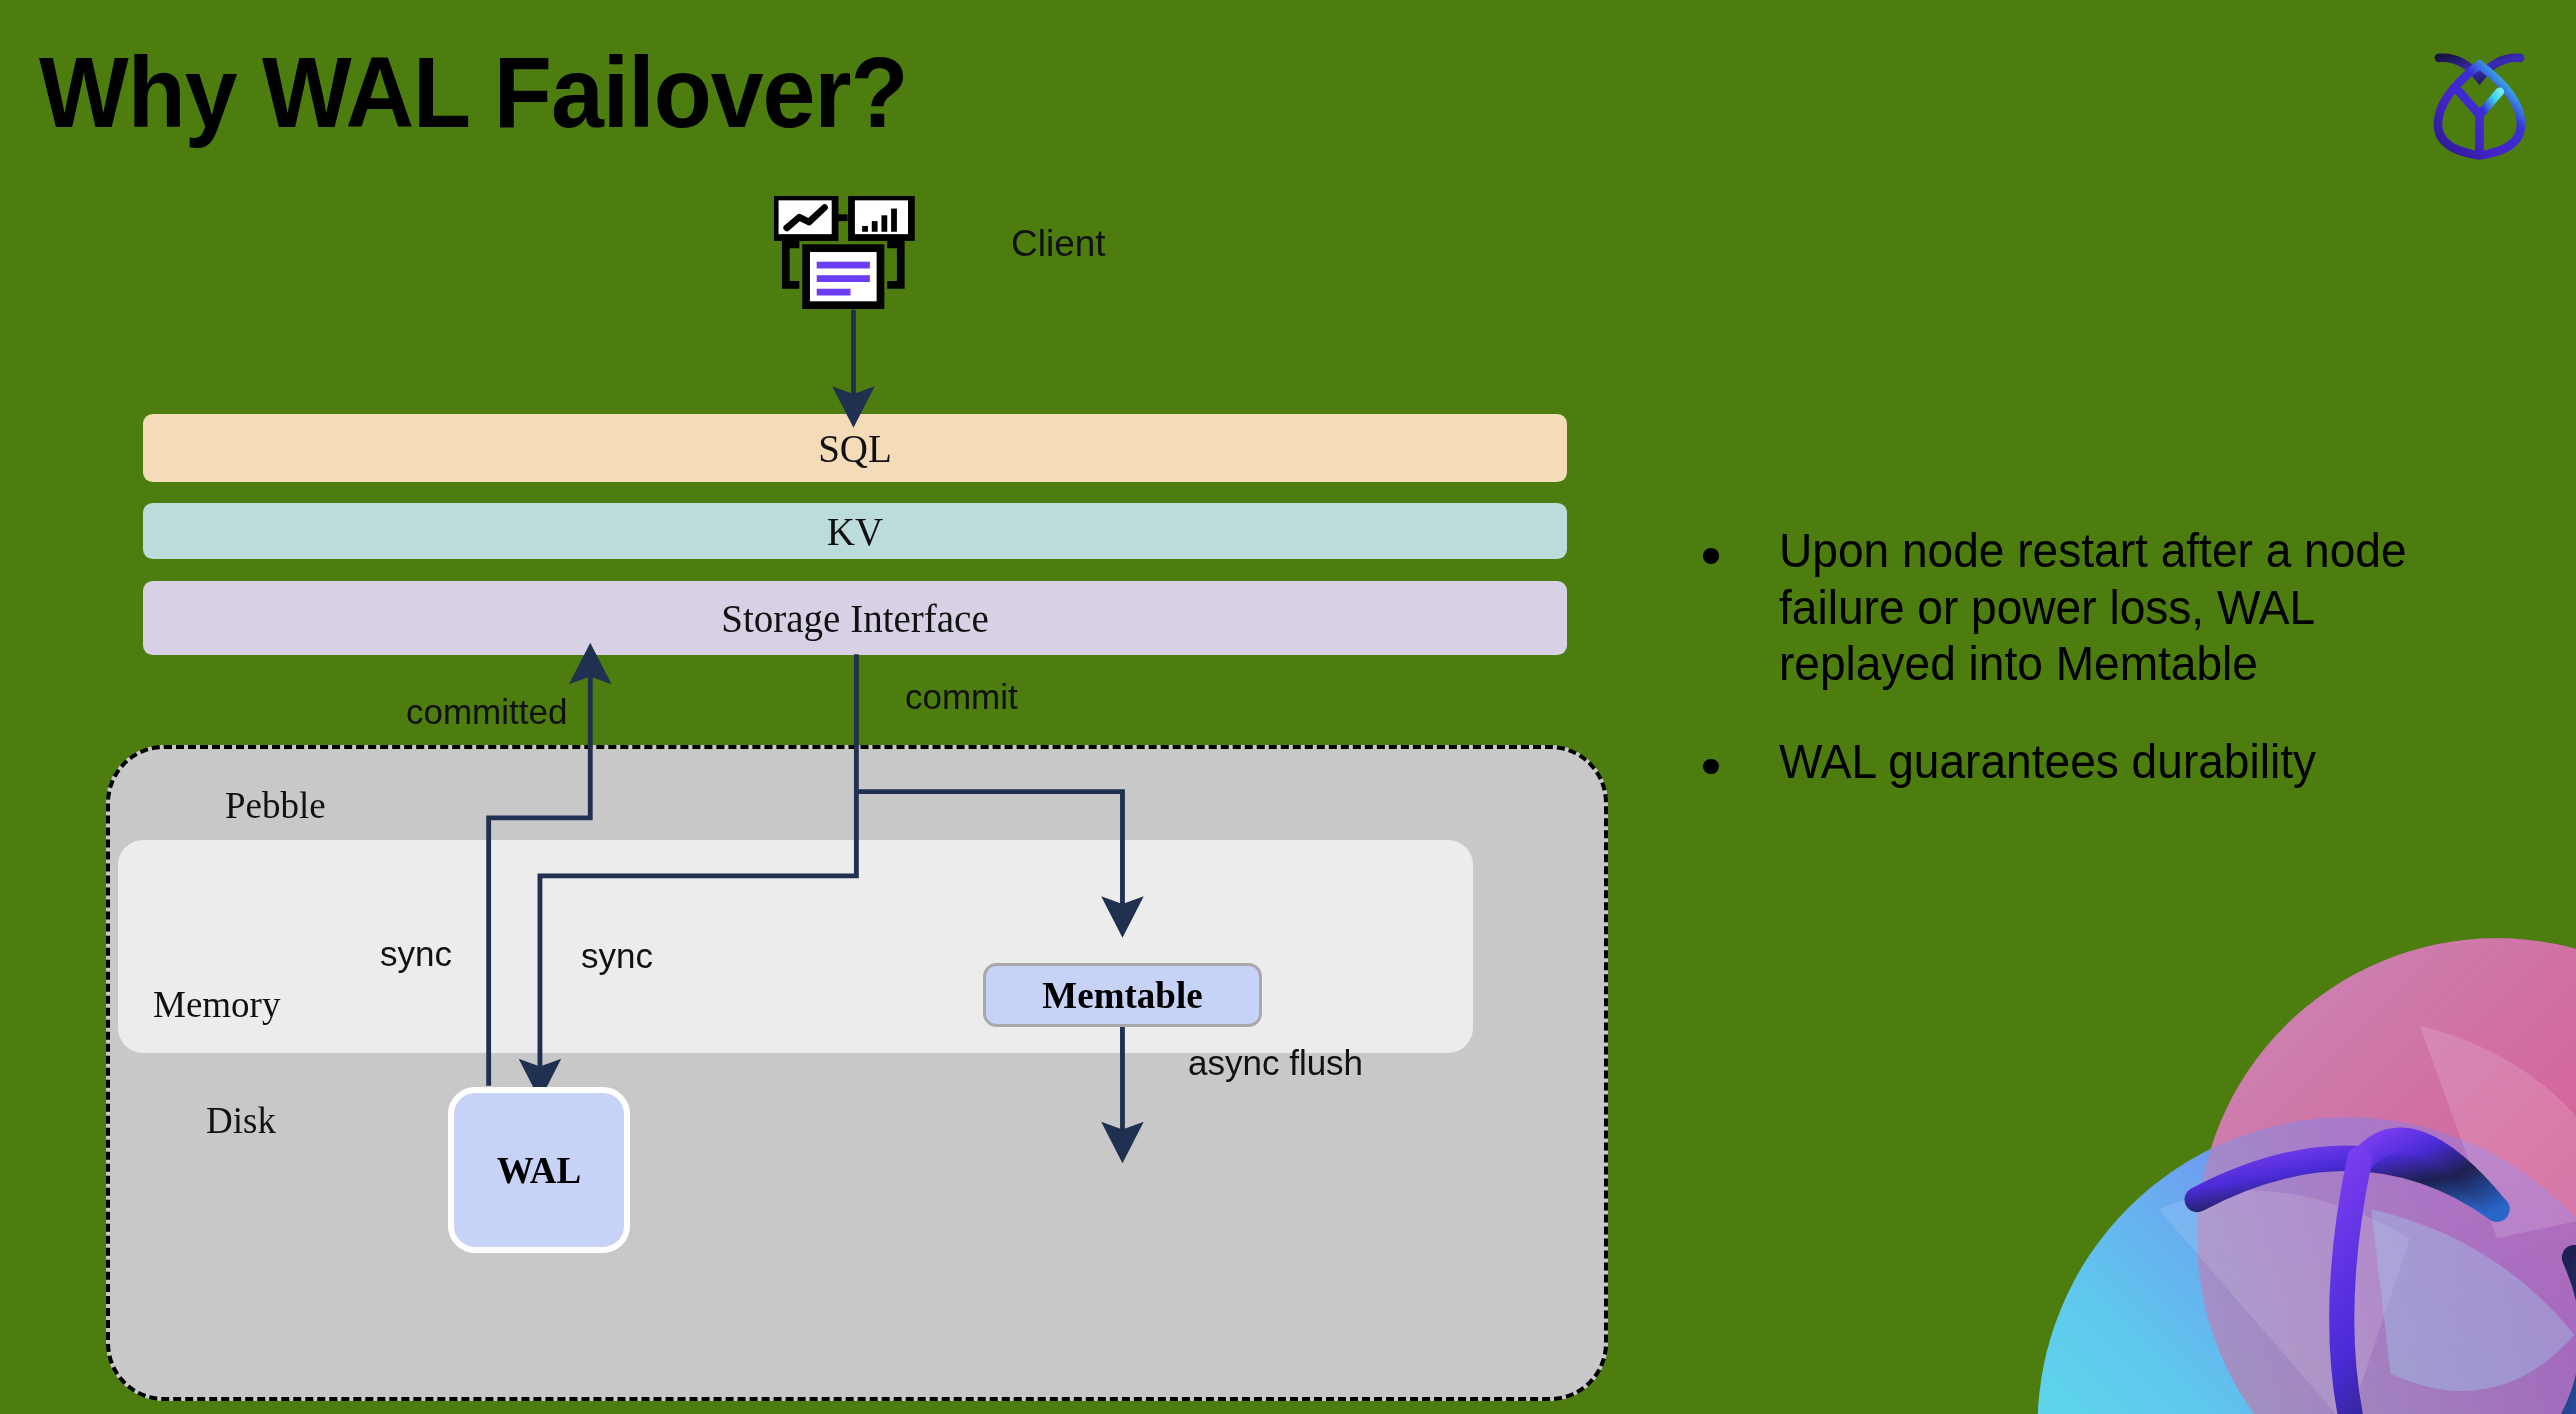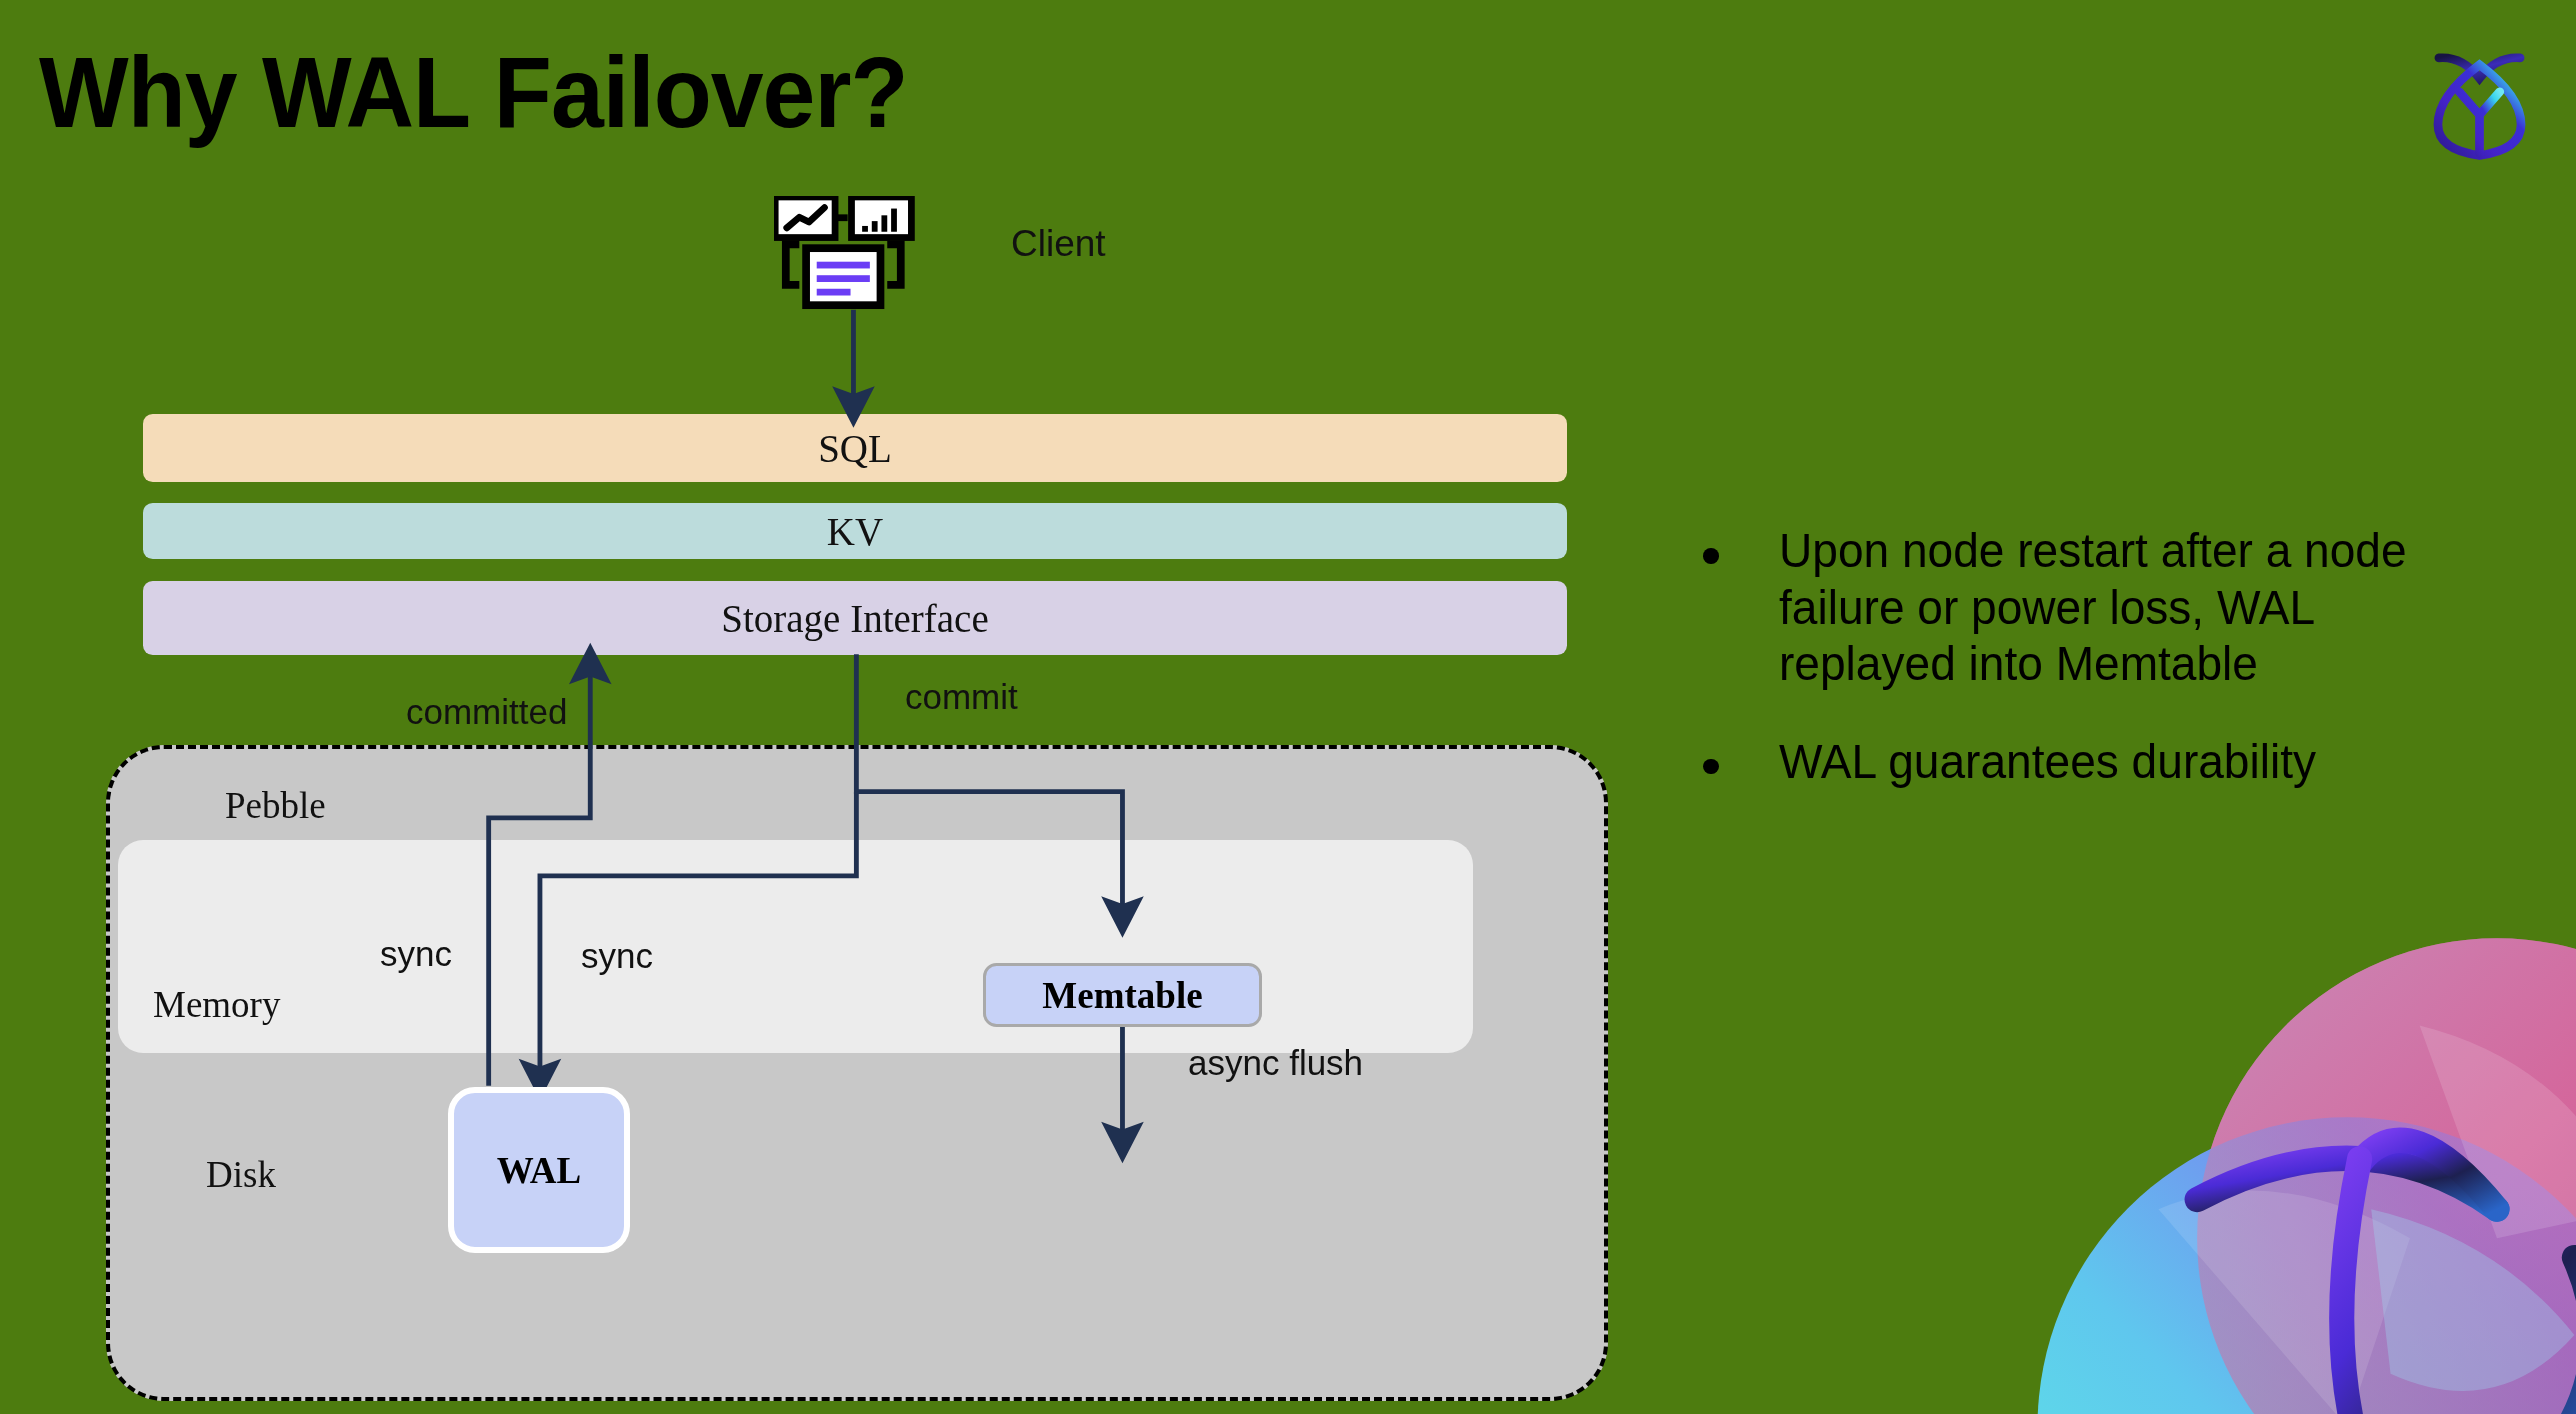--- a/index.html
+++ b/index.html
@@ -32,21 +32,21 @@
 
   
   #pebble-box{position:absolute;left:106px;top:745px;width:1502px;height:656px;
               background:#c8c8c8;border:4.8px dashed #000;border-radius:58px;box-sizing:border-box;}
   #memory-box{position:absolute;left:118px;top:840px;width:1355px;height:213px;
               background:#ececec;border-radius:25px;}
 
   .region-label{position:absolute;font-family:"Liberation Serif",serif;font-size:37px;color:#111;}
   #lbl-pebble{left:225px;top:784px;}
   #lbl-memory{left:153px;top:983px;}
-  #lbl-disk{left:206px;top:1153px;}
+  #lbl-disk{left:206px;top:1099px;}
 
   
   .node{position:absolute;background:#c7d2f7;display:flex;align-items:center;
         justify-content:center;font-family:"Liberation Serif",serif;font-weight:bold;
         font-size:37px;color:#000;box-sizing:border-box;}
   #node-memtable{left:983px;top:924px;width:279px;height:64px;border-radius:13.5px;
                  border:3.9px solid #a9a9a9;margin-top:39px;}
   #node-wal{left:448px;top:1087px;width:182px;height:166px;border-radius:27px;
             border:6.8px solid #fff;}
   #node-sstable{left:983px;top:1150px;width:279px;height:172px;border-radius:27px;

